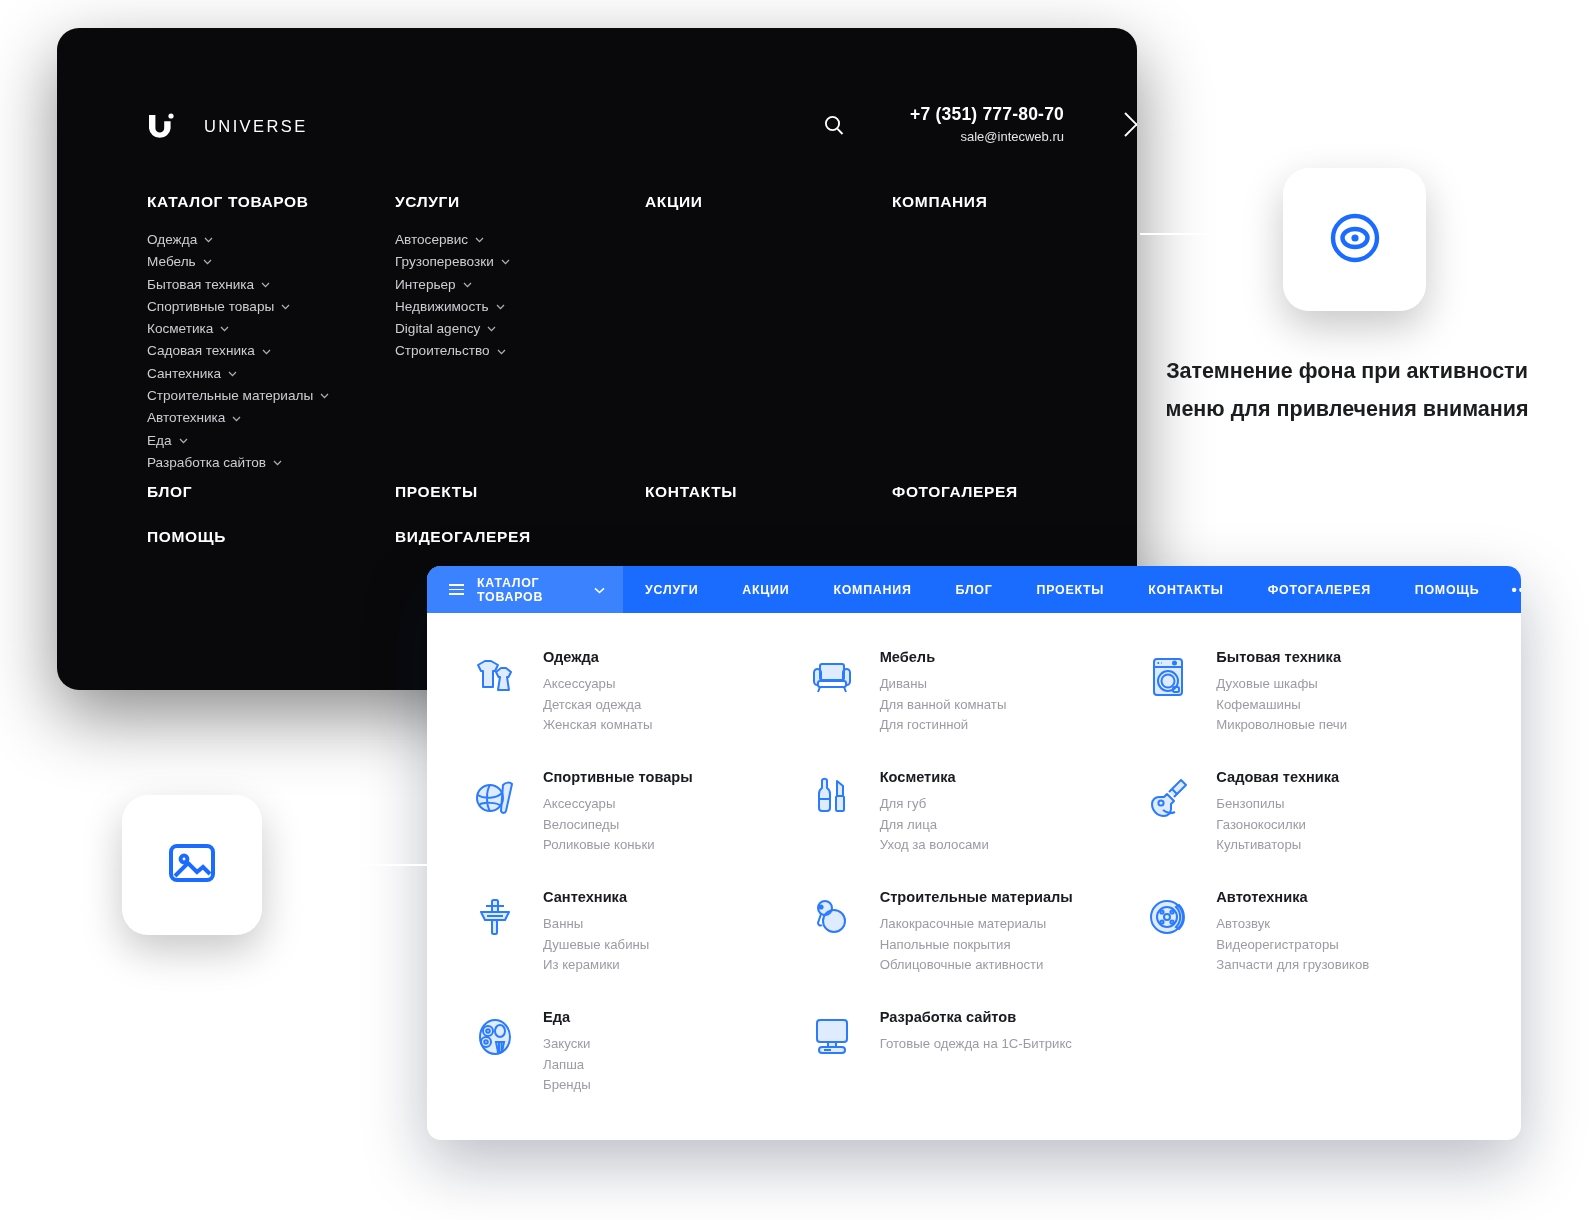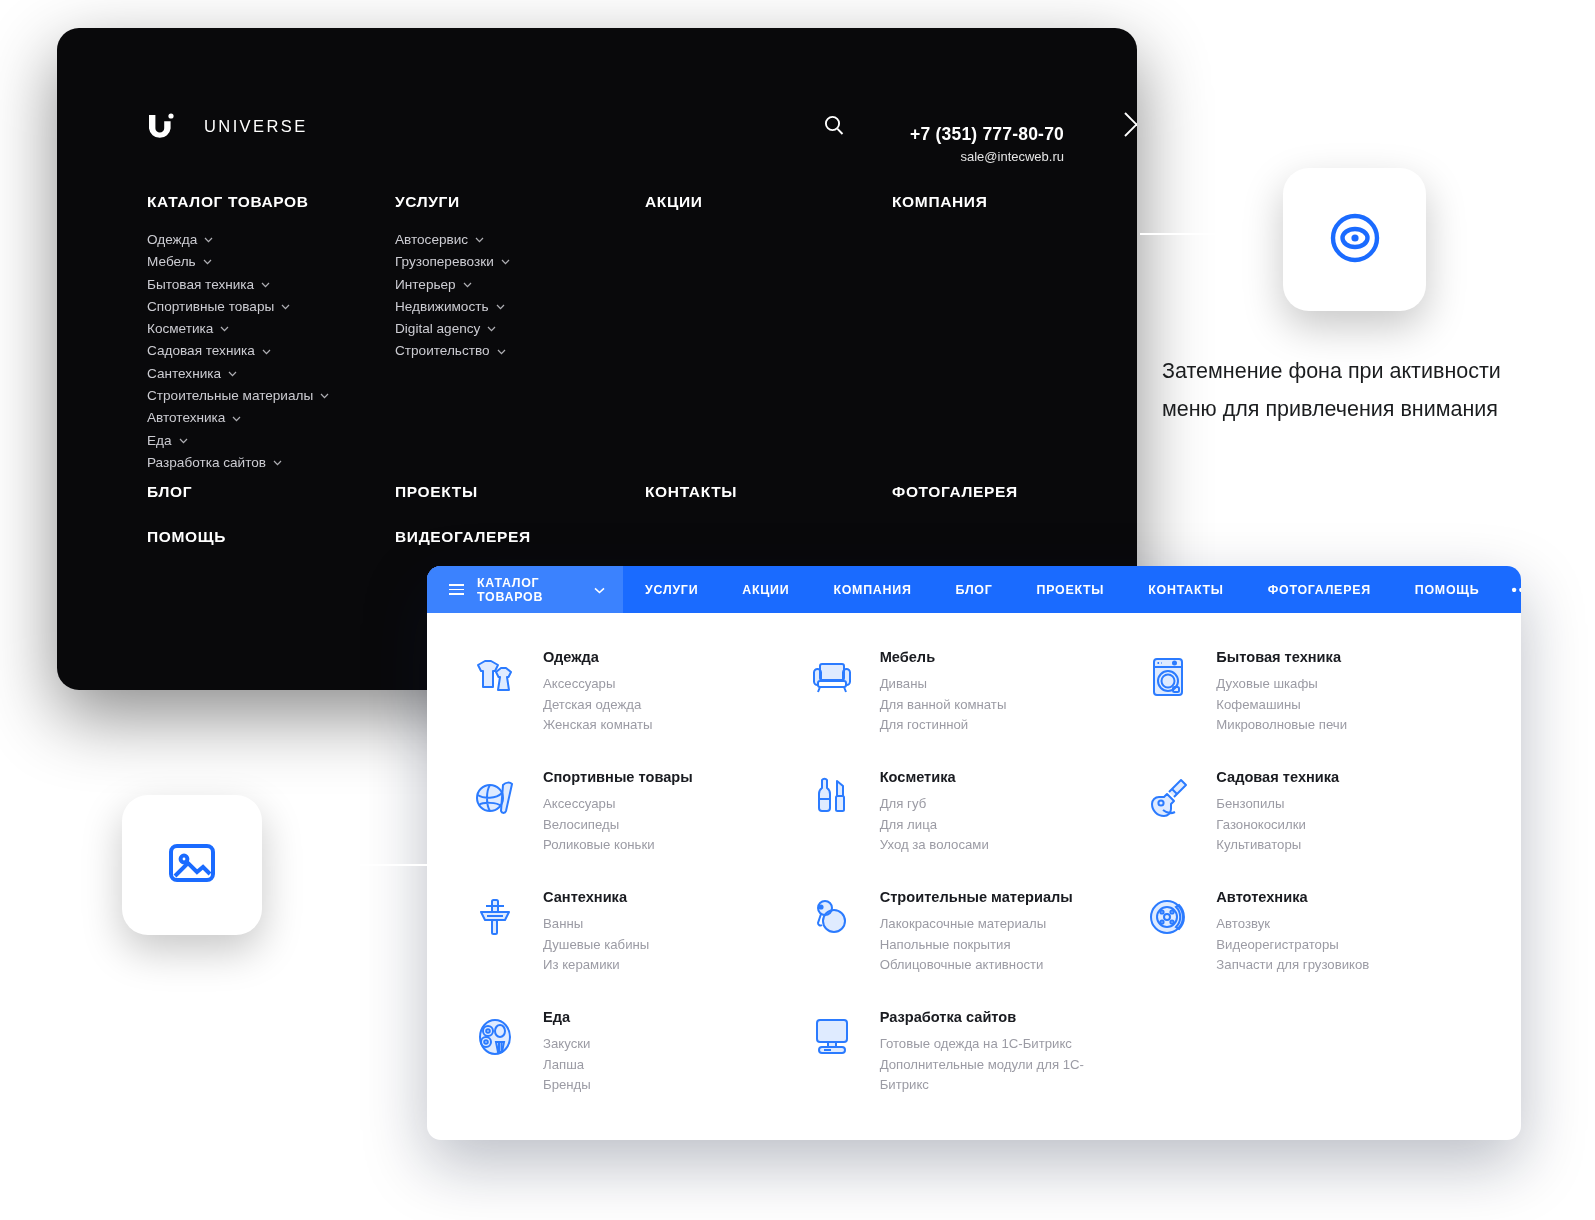--- a/index.html
+++ b/index.html
@@ -24,21 +24,21 @@
   .dark-head {
     position: absolute; left: 0; top: 0; width: 100%; height: 120px;
   }
   .logo { position: absolute; left: 90px; top: 85px; display: flex; align-items: center; gap: 27px; }
   .logo-mark { width: 30px; height: 26px; position: relative; }
   .logo-mark svg { display: block; }
   .logo-text {
     color: #fff; font-size: 16.5px; font-weight: 400; letter-spacing: 2.4px;
   }
   .head-search { position: absolute; left: 765px; top: 85px; cursor: pointer; }
-  .head-contact { position: absolute; left: 841px; top: 76px; text-align: right; width: 166px; margin-top: 20px; }
+  .head-contact { position: absolute; left: 841px; top: 76px; text-align: right; width: 166px; }
   .head-phone { color: #fff; font-size: 17.5px; font-weight: bold; letter-spacing: .2px; white-space: nowrap;}
   .head-mail { color: #e5e5e5; font-size: 13px; margin-top: 4px; }
   .head-close { position: absolute; left: 1066px; top: 83px; cursor: pointer; }
 
   .cols { position: absolute; left: 0; top: 165px; width: 100%; }
   .col { position: absolute; top: 0; }
   .col-h {
     color: #ffffff; font-size: 15.5px; font-weight: bold; letter-spacing: .65px;
     text-transform: uppercase; white-space: nowrap;
   }
@@ -97,21 +97,21 @@
   }
   #callout-eye-card { left: 1283px; top: 168px; width: 143px; height: 143px; }
   #callout-img-card { left: 122px; top: 795px; width: 140px; height: 140px; }
 
   .leader { position: absolute; background: #ffffff; height: 1.6px; }
   #leader-eye { left: 1140px; top: 233px; width: 146px; }
   #leader-img { left: 262px; top: 864px; width: 170px; background: #fff; }
 
   .callout-text {
     position: absolute; color: #1b1d1f; font-size: 21.5px; line-height: 38px;
-    font-weight: 400; 
+    font-weight: 700; text-align: center;
   }
   #callout-eye-text { left: 1162px; top: 352px; width: 370px; }
   #callout-img-text { left: 30px; top: 976px; width: 360px; }
 </style>
 </head>
 <body>
 
 <div id="stage">
 
   <div class="dark-panel">
@@ -515,21 +515,20 @@
             <svg width="50" height="50" viewBox="0 0 50 50" fill="none" stroke="#2b7bff" stroke-width="2" stroke-linejoin="round">
               <rect x="10" y="8" width="30" height="22" rx="3" fill="rgba(59,130,254,0.16)"></rect>
               <path d="M21 30 L21 35 L29 35 L29 30" fill="rgba(59,130,254,0.16)"></path>
               <rect x="12" y="35" width="26" height="6" rx="3" fill="rgba(59,130,254,0.16)"></rect>
               <line x1="17" y1="38" x2="24" y2="38"></line>
             </svg>
           </div>
           <div class="cat-body">
             <div class="cat-title">Разработка сайтов</div>
             <div class="cat-sub">Готовые одежда на 1С-Битрикс</div>
-            <div class="cat-sub">Дополнительные модули для 1С-Битрикс</div>
           </div>
         </div>
       </div>
   </div>
 
   <div class="leader" id="leader-eye"></div>
   <div class="callout-card" id="callout-eye-card">
     <span>
       <svg width="60" height="60" viewBox="0 0 60 60" fill="none" stroke="#1a6bff" stroke-width="4.4">
         <circle cx="30" cy="30" r="22"></circle>

